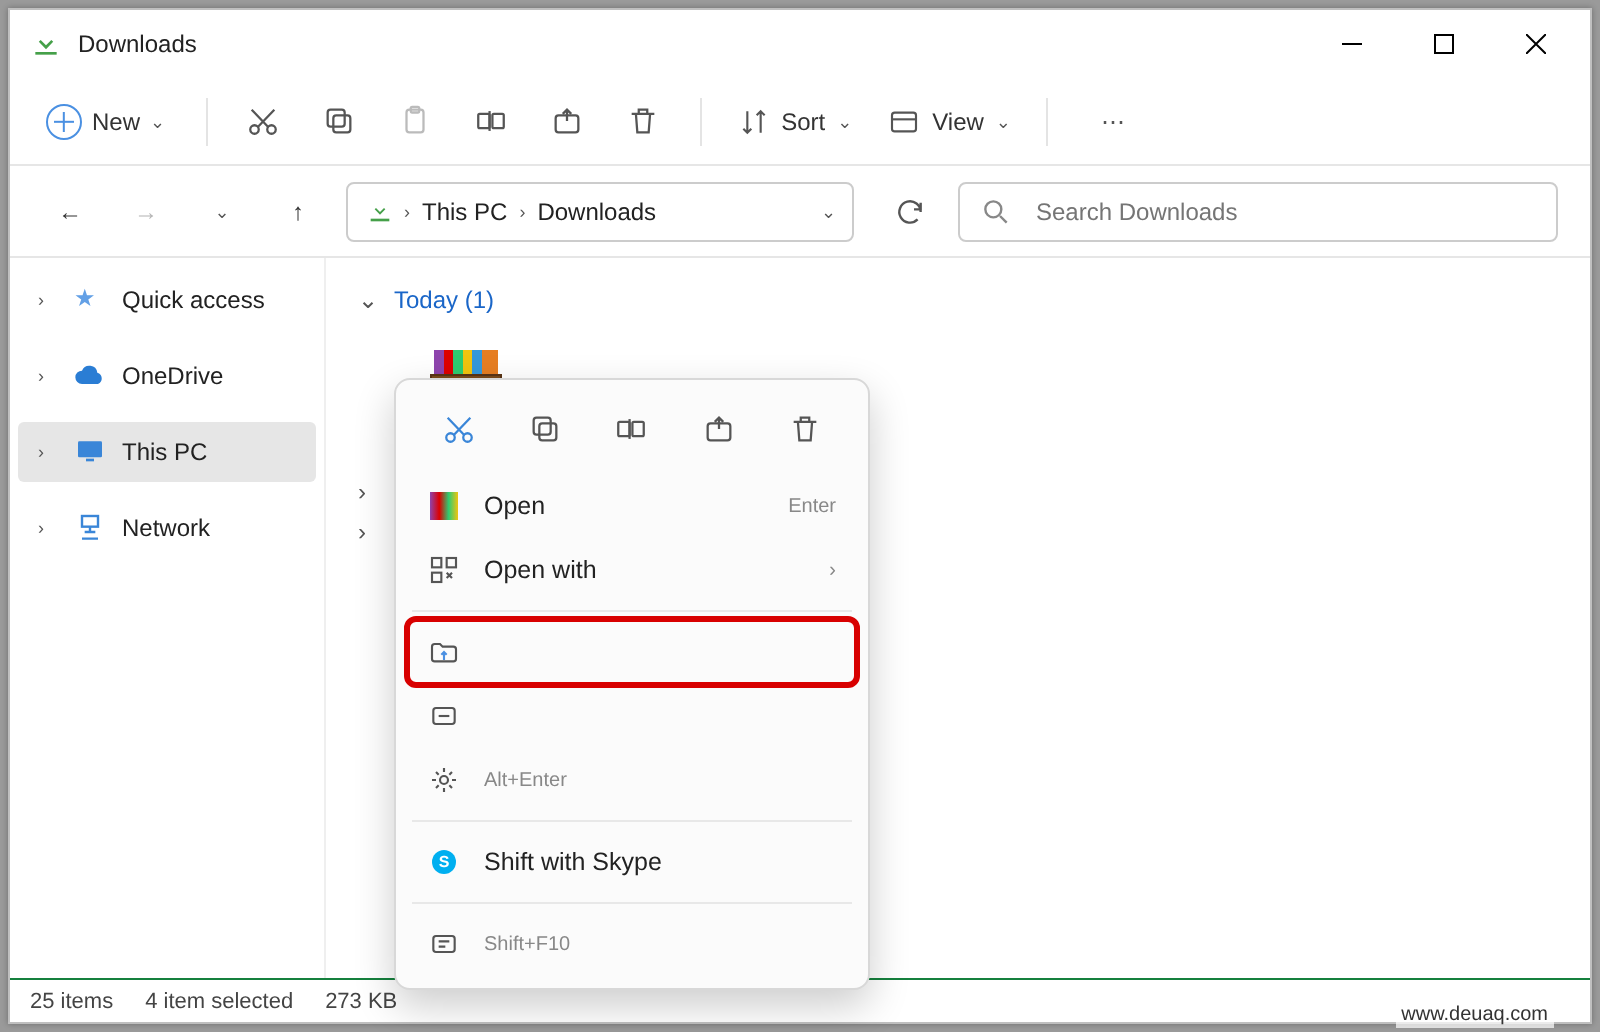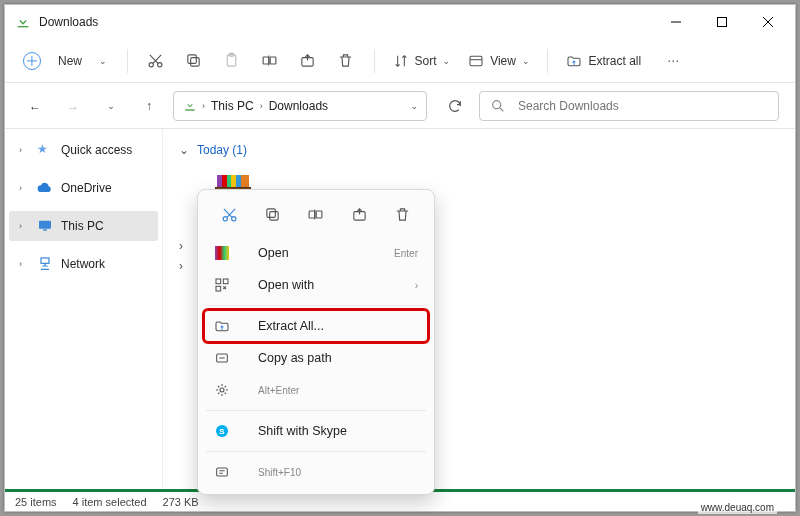--- a/index.html
+++ b/index.html
@@ -6,21 +6,21 @@
 body{background:#9a9a9a;width:800px;height:516px;position:relative;overflow:hidden;}
 .window{position:absolute;left:4px;top:4px;width:792px;height:508px;background:#fff;border:1px solid #bfbfbf;display:flex;flex-direction:column;font-size:12px;color:#222;box-shadow:0 0 3px rgba(0,0,0,0.3);}
 
 .titlebar{display:flex;align-items:center;height:34px;padding:0 4px 0 10px;}
 .titlebar .title{margin-left:8px;font-size:12px;}
 .winbtns{margin-left:auto;display:flex;}
 .winbtn{width:46px;height:32px;display:flex;align-items:center;justify-content:center;color:#333;}
 .winbtn svg{width:10px;height:10px;}
 
 .cmdbar{display:flex;align-items:center;height:44px;border-bottom:1px solid #e6e6e6;padding:0 8px;gap:2px;}
-.newbtn{display:flex;align-items:center;gap:17px;padding:4px 10px;border-radius:4px;color:#333;}
+.newbtn{display:flex;align-items:center;gap:5px;padding:4px 10px;border-radius:4px;color:#333;}
 .newbtn .plus{width:18px;height:18px;border:1.2px solid #4a90e2;border-radius:50%;position:relative;}
 .newbtn .plus::before,.newbtn .plus::after{content:"";position:absolute;background:#4a90e2;}
 .newbtn .plus::before{left:3px;right:3px;top:50%;height:1.2px;transform:translateY(-50%);}
 .newbtn .plus::after{top:3px;bottom:3px;left:50%;width:1.2px;transform:translateX(-50%);}
 .sep{width:1px;height:24px;background:#e4e4e4;margin:0 8px;}
 .iconbtn{width:36px;height:36px;display:flex;align-items:center;justify-content:center;border-radius:4px;color:#555;}
 .iconbtn svg,.iconbtn .g{width:17px;height:17px;}
 .txtbtn{display:flex;align-items:center;gap:6px;padding:4px 8px;border-radius:4px;color:#333;}
 .chev{font-size:9px;color:#555;}
 
@@ -47,28 +47,28 @@
 .group .gt{width:12px;color:#555;}
 .fileitem{margin:6px 0 0 22px;display:inline-flex;flex-direction:column;align-items:center;gap:4px;width:64px;}
 .rar{width:44px;height:44px;position:relative;}
 .rar .books{position:absolute;inset:6px;background:linear-gradient(90deg,#8e44ad 0 15%,#d00 15% 30%,#2ecc71 30% 45%,#f1c40f 45% 60%,#3498db 60% 75%,#e67e22 75% 100%);}
 .rar .belt{position:absolute;left:4px;right:4px;top:50%;height:8px;background:#7a4a1b;transform:translateY(-50%);border:1px solid #5a3415;}
 .fname{font-size:11px;text-align:center;}
 
 .ctxmenu{position:absolute;left:192px;top:184px;width:238px;background:#fbfbfb;border:1px solid #d8d8d8;border-radius:8px;box-shadow:0 8px 20px rgba(0,0,0,0.2);padding:6px;z-index:10;}
 .ctxtoolbar{display:flex;justify-content:space-around;padding:4px 4px 8px;border-bottom:1px solid transparent;}
 .ctxtoolbar .iconbtn{width:32px;height:28px;}
-.ctxitem{display:flex;align-items:center;height:32px;padding:0 10px;border-radius:4px;gap:28px;font-size:12.5px;}
+.ctxitem{display:flex;align-items:center;height:32px;padding:0 10px;border-radius:4px;gap:12px;font-size:12.5px;}
 .ctxitem .mic{width:16px;height:16px;display:flex;align-items:center;justify-content:center;flex:none;color:#555;}
 .ctxitem .lbl{flex:1;}
 .ctxitem .hint{font-size:10px;color:#888;}
 .ctxitem.hl{outline:3px solid #d80000;outline-offset:-1px;}
 .ctxsep{height:1px;background:#e8e8e8;margin:4px 2px;}
 
-.status{height:22px;border-top:3px solid #15803d;display:flex;align-items:center;gap:16px;padding:0 10px;color:#444;font-size:11px;}
+.status{height:22px;border-top:1px solid #15803d;display:flex;align-items:center;gap:16px;padding:0 10px;color:#444;font-size:11px;}
 
 .wm{position:absolute;right:23px;bottom:2px;font-size:10px;color:#333;background:rgba(255,255,255,0.7);padding:1px 3px;}
 
 .ic{width:16px;height:16px;flex:none;}
 </style>
 </head>
 <body>
 
 <div class="window">
 
@@ -153,27 +153,20 @@
     </div>
     <div class="txtbtn">
       <svg class="ic" viewBox="0 0 24 24" fill="none" stroke="#555" stroke-width="1.6">
           <rect x="3" y="5" width="18" height="14" rx="2"></rect>
           <path d="M3 10h18"></path>
         </svg>
       <span>View</span>
       <span class="chev">⌄</span>
     </div>
     <div class="sep"></div>
-    <div class="txtbtn">
-      <svg class="ic" viewBox="0 0 24 24" fill="none" stroke="#555" stroke-width="1.6">
-          <path d="M3 8a2 2 0 012-2h4l2 2h8a2 2 0 012 2v7a2 2 0 01-2 2H5a2 2 0 01-2-2z"></path>
-          <path d="M12 18v-6m-2 2l2-2 2 2" stroke="#4a90e2"></path>
-        </svg>
-      <span>Extract all</span>
-    </div>
     <div class="iconbtn" style="margin-left:4px">⋯</div>
   </div>
 
   <div class="addr">
     <div class="navbtn">←</div>
     <div class="navbtn dis">→</div>
     <div class="navbtn dis">
         <span class="chev">⌄</span>
       </div>
     <div class="navbtn">↑</div>
@@ -316,30 +309,28 @@
       <span class="hint">›</span>
     </div>
     <div class="ctxsep"></div>
     <div class="ctxitem hl">
       <span class="mic">
           <svg viewBox="0 0 24 24" fill="none" stroke="#555" stroke-width="1.6">
             <path d="M3 8a2 2 0 012-2h4l2 2h8a2 2 0 012 2v7a2 2 0 01-2 2H5a2 2 0 01-2-2z"></path>
             <path d="M12 18v-6m-2 2l2-2 2 2" stroke="#4a90e2"></path>
           </svg>
         </span>
-      <span class="lbl">Extract All...</span>
     </div>
     <div class="ctxitem">
       <span class="mic">
           <svg viewBox="0 0 24 24" fill="none" stroke="#555" stroke-width="1.6">
             <rect x="4" y="6" width="16" height="12" rx="2"></rect>
             <path d="M8 12h8"></path>
           </svg>
         </span>
-      <span class="lbl">Copy as path</span>
     </div>
     <div class="ctxitem">
       <span class="mic">
           <svg viewBox="0 0 24 24" fill="none" stroke="#555" stroke-width="1.6">
             <circle cx="12" cy="12" r="3"></circle>
             <path d="M12 3v3M12 18v3M3 12h3M18 12h3M6 6l2 2M16 16l2 2M18 6l-2 2M8 16l-2 2"></path>
           </svg>
         </span>
       <span class="hint">Alt+Enter</span>
     </div>

